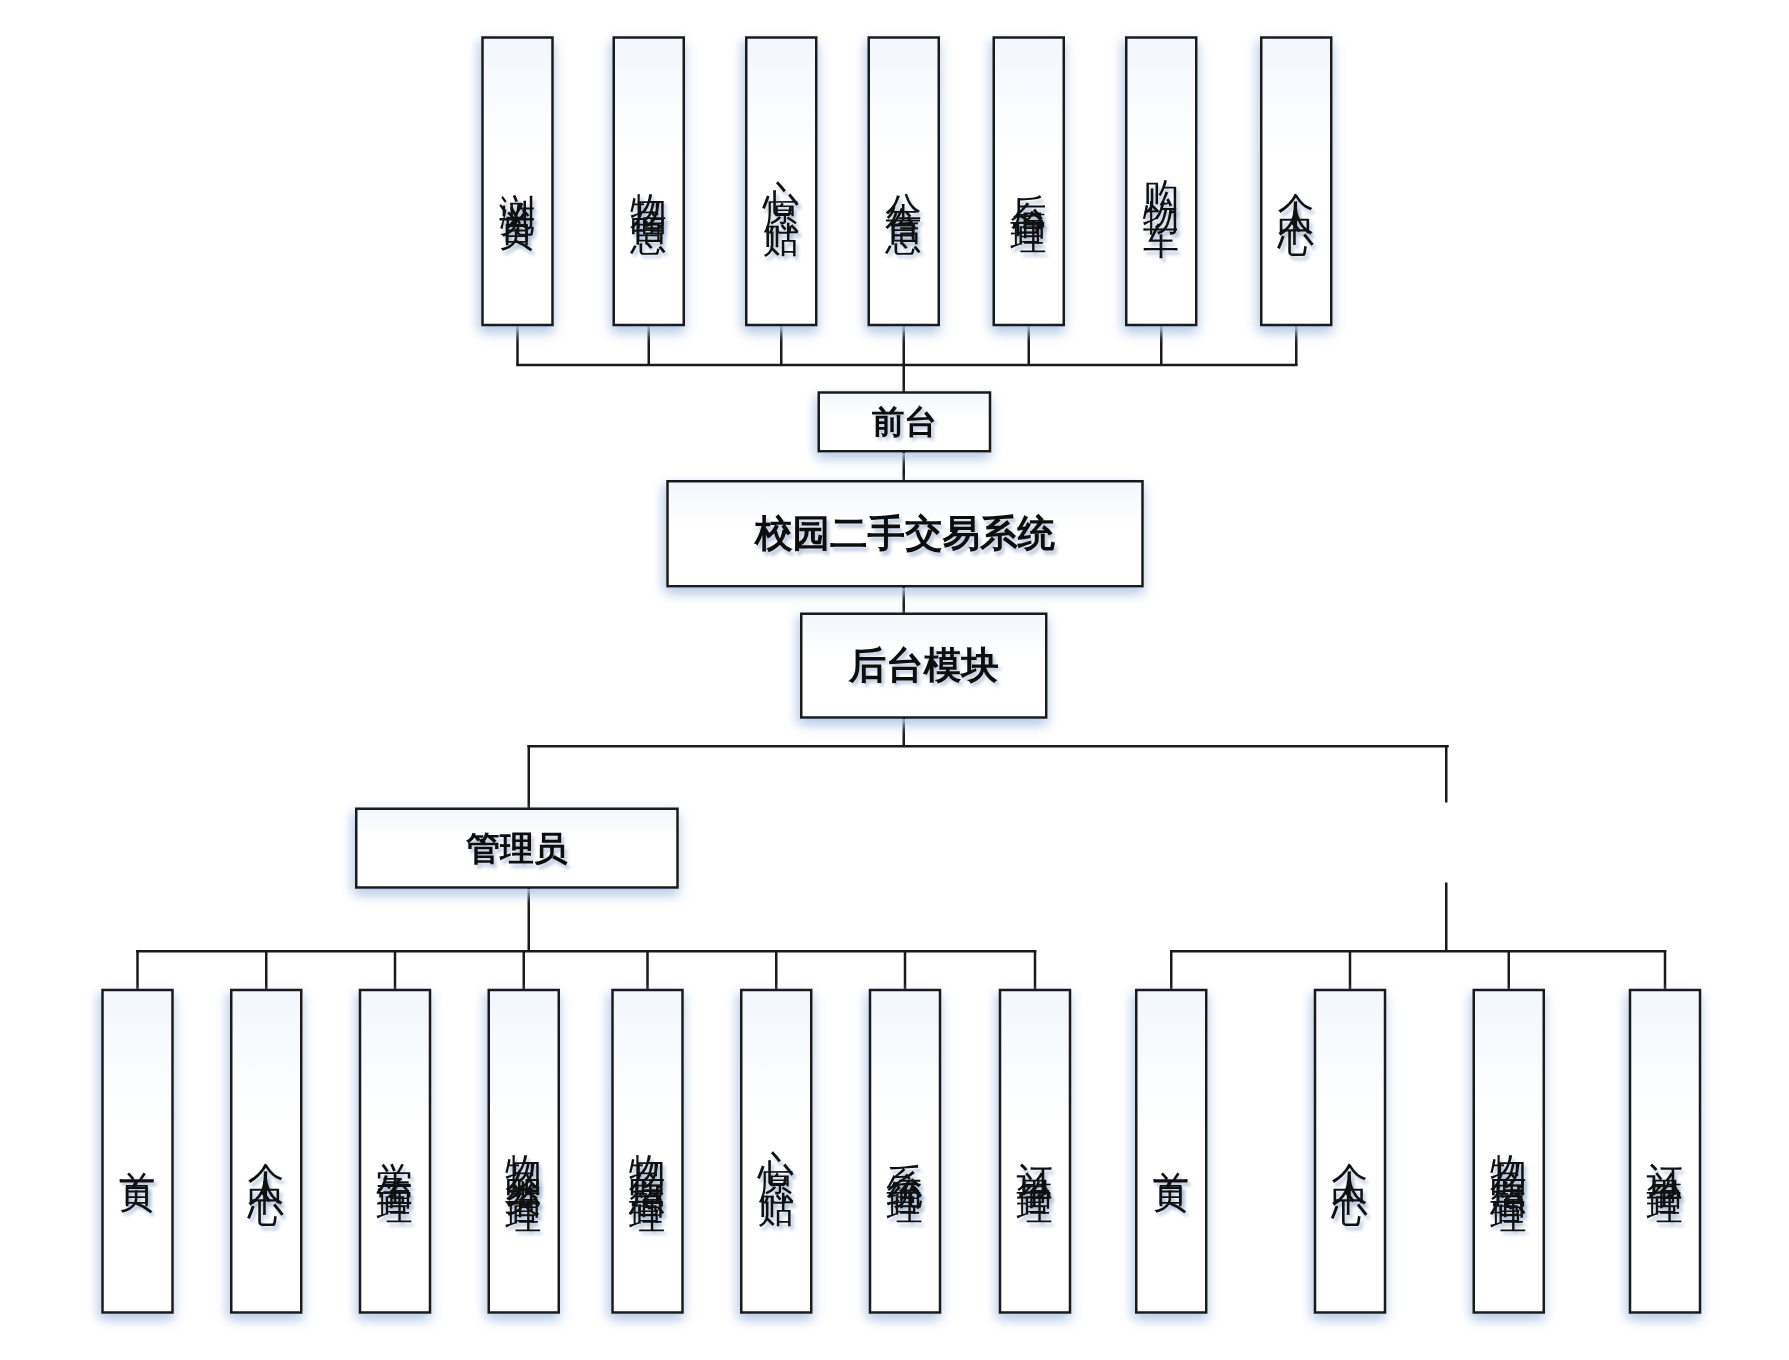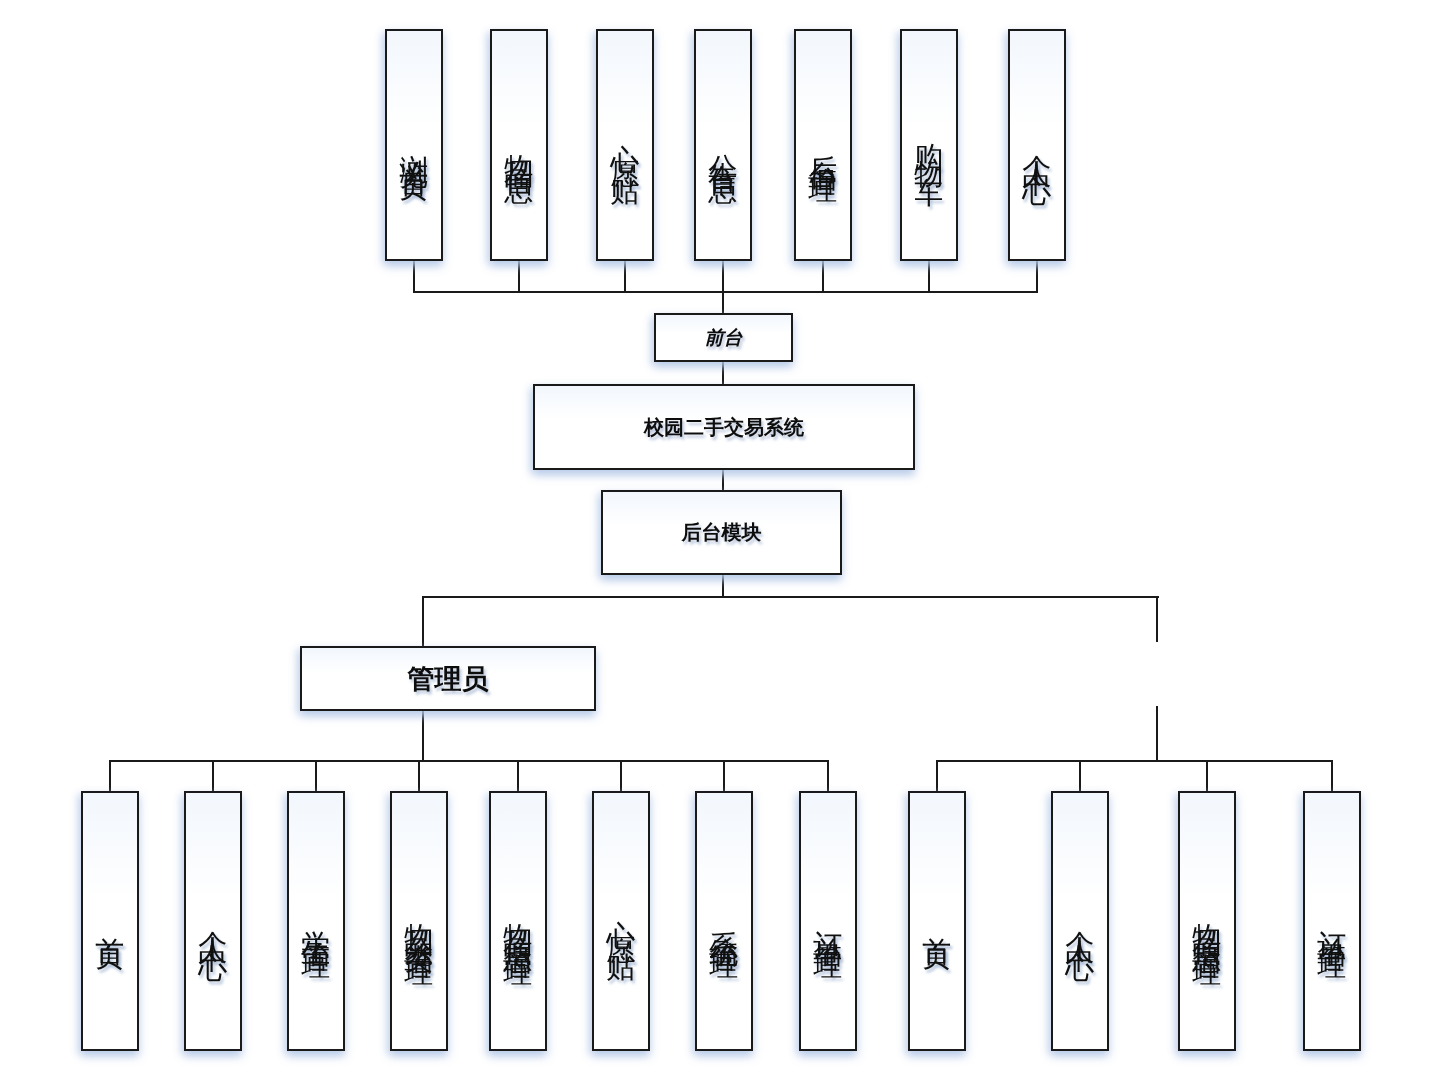--- a/index.html
+++ b/index.html
@@ -23,23 +23,23 @@
     font-family:"DejaVu Serif", serif; font-weight:400;
     font-size:29px; line-height:1.05; letter-spacing:7px;
     color:#101010; text-shadow:2px 3px 3px rgba(150,172,205,0.75);
   }
   .vtext.spread { letter-spacing:17px; }
   .hbox {
     font-family:"DejaVu Sans", sans-serif; font-weight:700; color:#0d0d0d;
     text-shadow:2px 3px 3px rgba(145,165,200,0.65);
     border-width:2px;
   }
-  .fs26 { font-size:19px;font-style:italic; }
+  .fs26 { font-size:26px; }
   .fs27 { font-size:27px; }
-  .fs30 { font-size:20px; }
+  .fs30 { font-size:30px; }
 </style>
 </head>
 <body>
 
 <div class="canvas">
 
   <div class="line" style="left:413px;top:261px;width:2px;height:31px"></div>
   <div class="line" style="left:518px;top:261px;width:2px;height:31px"></div>
   <div class="line" style="left:624px;top:261px;width:2px;height:31px"></div>
   <div class="line" style="left:722px;top:261px;width:2px;height:31px"></div>
@@ -99,25 +99,25 @@
   <div class="box vbox h232" style="left:1008px;top:29px">
     <span class="vtext">个人中心</span>
   </div>
 
   <div class="box hbox fs26" style="left:654px;top:313px;width:139px;height:49px">
     <span>前台</span>
   </div>
   <div class="box hbox fs30" style="left:533px;top:384px;width:382px;height:86px">
     <span>校园二手交易系统</span>
   </div>
-  <div class="box hbox fs30" style="left:601px;top:490px;width:241px;height:85px">
+  <div class="box hbox fs30" style="left:640px;top:490px;width:198px;height:85px">
     <span>后台模块</span>
   </div>
 
-  <div class="box hbox fs27" style="left:300px;top:646px;width:296px;height:65px">
+  <div class="box hbox fs27" style="left:284px;top:646px;width:259px;height:65px">
     <span>管理员</span>
   </div>
 
   <div class="box vbox h260" style="left:81px;top:791px">
     <span class="vtext">首页</span>
   </div>
   <div class="box vbox h260" style="left:184px;top:791px">
     <span class="vtext">个人中心</span>
   </div>
   <div class="box vbox h260" style="left:287px;top:791px">

